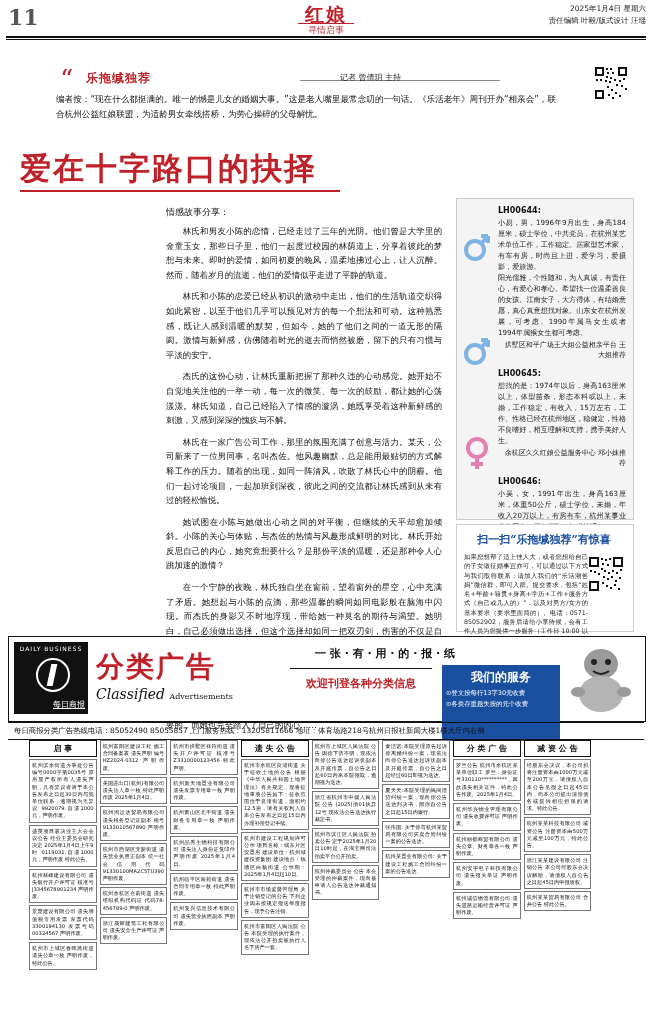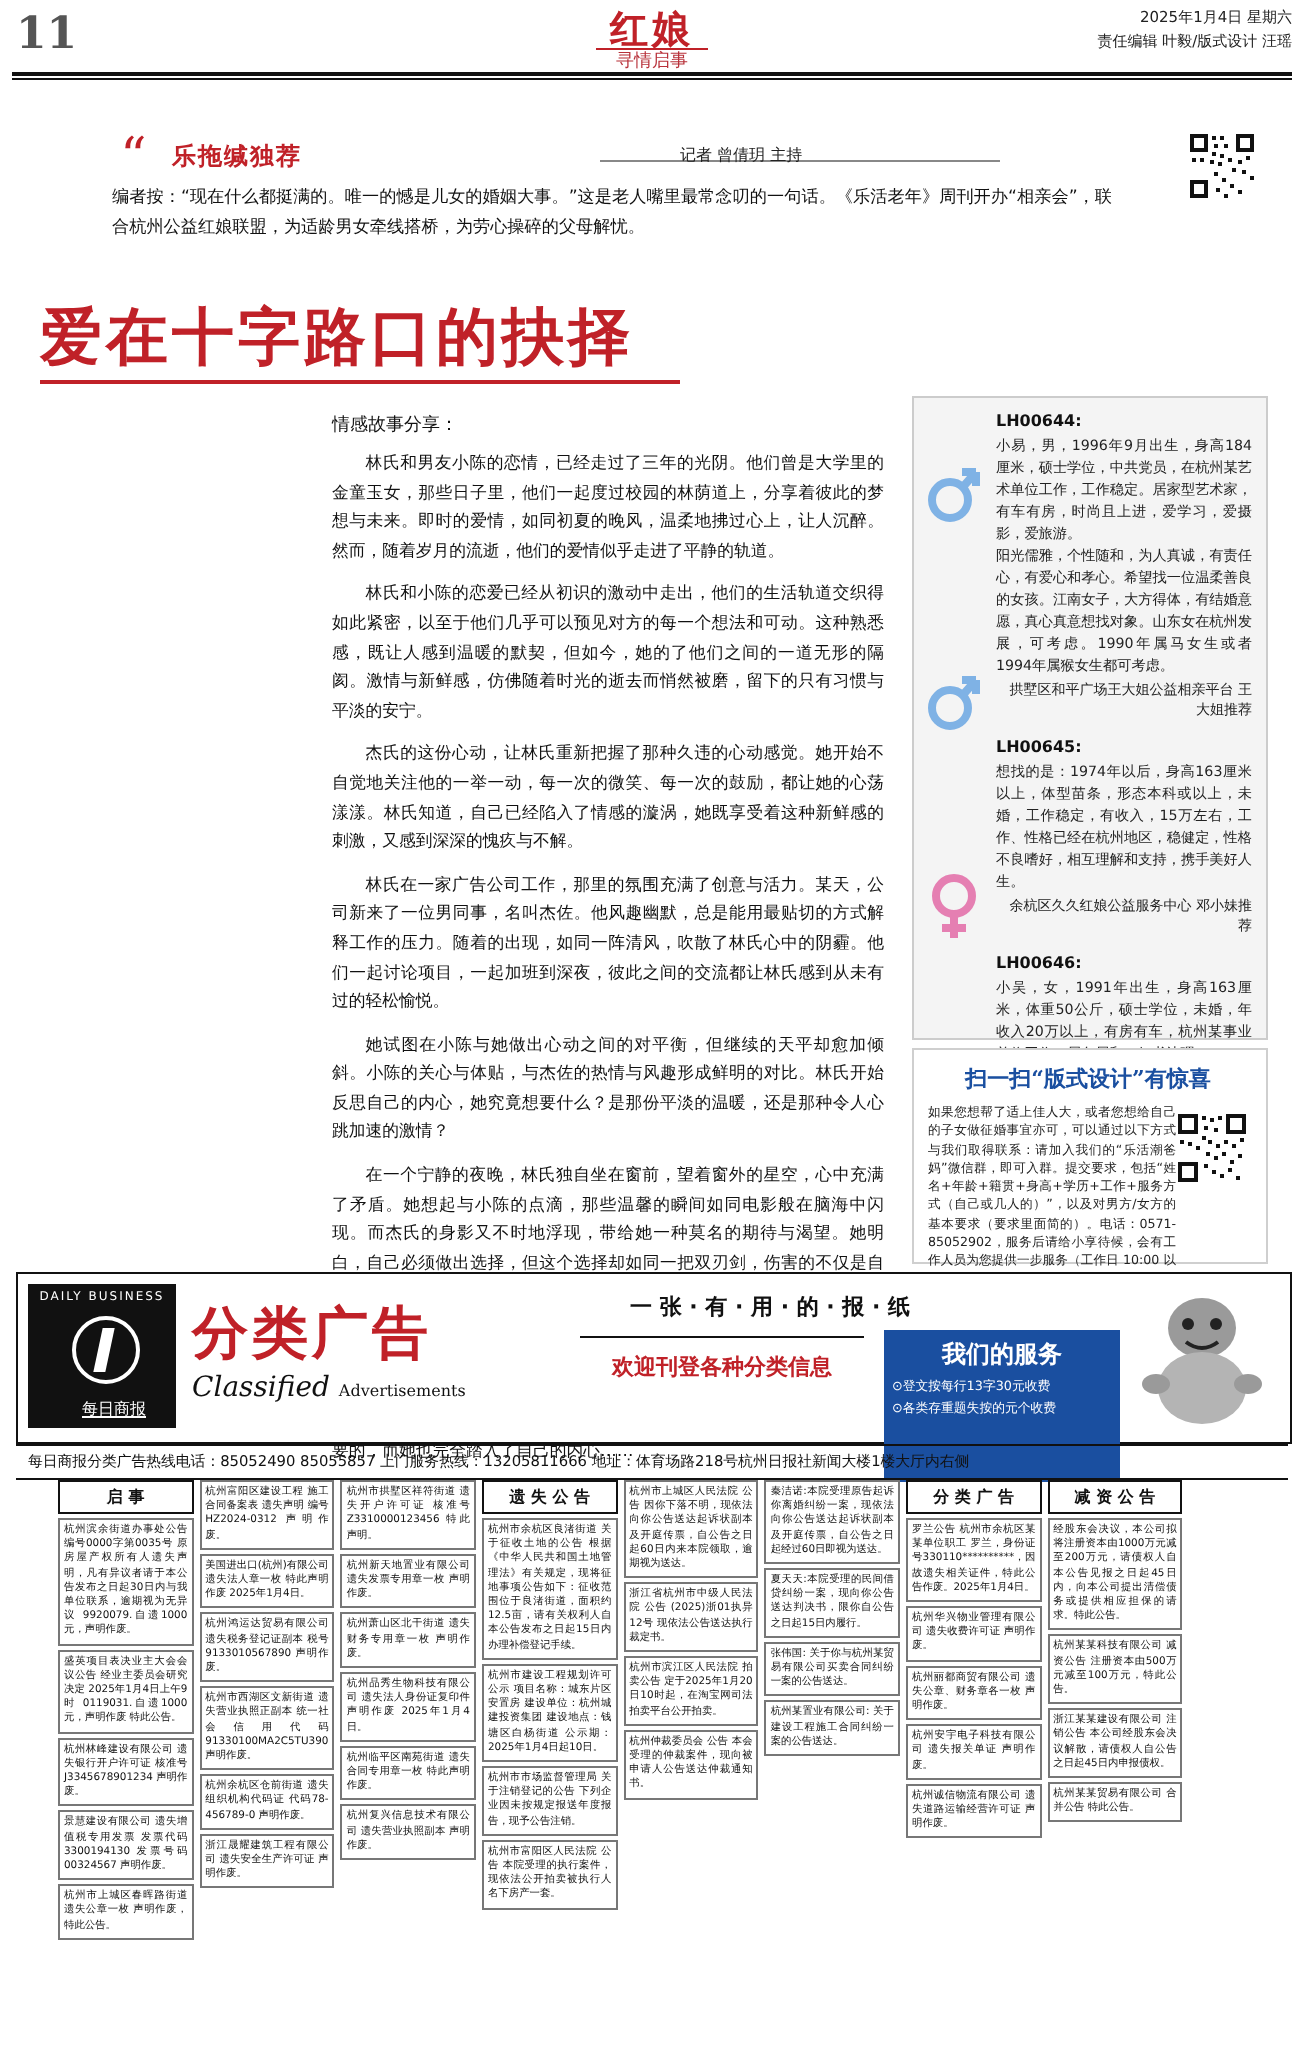--- a/index.html
+++ b/index.html
@@ -50,21 +50,21 @@
   .promo-title{position:absolute;left:456px;top:532px;width:176px;text-align:center;font-size:11px;font-weight:bold;color:#1a4fa0;font-family:"DejaVu Serif","Liberation Serif",serif;}
   .promo-body{position:absolute;left:464px;top:552px;width:124px;font-size:6.3px;line-height:9.3px;text-align:justify;color:#222;}
   .promo-qr{position:absolute;left:588px;top:556px;width:36px;height:36px;}
 
   
   .cls{position:absolute;left:8px;top:636px;width:636px;height:84px;border:1px solid #111;background:#fff;}
   .cls-logo{position:absolute;left:14px;top:642px;width:74px;height:72px;background:#111;color:#fff;}
   .cls-logo .db{position:absolute;left:0;top:3px;width:74px;text-align:center;font-size:6px;letter-spacing:1px;}
   .cls-logo .mark{position:absolute;left:22px;top:16px;width:30px;height:30px;border-radius:50%;border:2px solid #fff;}
   .cls-logo .mark:after{content:"";position:absolute;left:11px;top:4px;width:6px;height:22px;background:#fff;transform:skewX(-12deg);}
-  .cls-logo .cn{position:absolute;left:0;bottom:4px;width:86px;text-align:center;font-size:8px;text-decoration:underline;}
+  .cls-logo .cn{position:absolute;left:12px;bottom:4px;width:86px;text-align:center;font-size:8px;text-decoration:underline;}
   .cls-cn{position:absolute;left:96px;top:648px;font-size:28px;font-weight:bold;color:#c02128;font-family:"DejaVu Serif","Liberation Serif",serif;letter-spacing:2px;}
   .cls-en{position:absolute;left:96px;top:686px;font-size:14px;font-style:italic;color:#111;font-family:"DejaVu Serif","Liberation Serif",serif;}
   .cls-en small{font-size:8px;font-style:normal;}
   .cls-mid1{position:absolute;left:286px;top:646px;width:150px;text-align:center;font-size:11px;font-weight:bold;color:#111;margin-left:24px;}
   .cls-mid2{position:absolute;left:286px;top:676px;width:150px;text-align:center;font-size:11px;font-weight:bold;color:#c02128;}
   .cls-mid-rule{position:absolute;left:290px;top:668px;width:142px;border-top:1px solid #111;}
   .cls-svc{position:absolute;left:442px;top:665px;width:118px;height:76px;background:#1a4fa0;color:#fff;}
   .cls-svc h4{margin:4px 0 3px 0;text-align:center;font-size:12px;font-weight:bold;}
   .cls-svc p{margin:2px 4px;font-size:6.4px;line-height:9px;}
   .cls-mascot{position:absolute;left:566px;top:642px;width:70px;height:72px;}
@@ -164,21 +164,21 @@
       </div>
       <div class="ad-block" style="position: relative; padding-left: 2px;">
         <div class="ad-id">LH00646:</div>
         <div class="ad-body">小吴，女，1991年出生，身高163厘米，体重50公斤，硕士学位，未婚，年收入20万以上，有房有车，杭州某事业单位工作，属兔属和，知书达理。</div>
         <div class="ad-body">想找的是：1981年至1991年区间，身高173厘米以上，本科及以上学历，善好有房，户籍所在地，想找一个工作稳定、有上进心、责任感的伙伴，愿意共同携手未来，共创美好人生。</div>
         <div class="ad-by">拱墅区天水街道打造建社区党心理工作室 蔡辅情推荐</div>
       </div>
     </div>
 
   <div class="promo"></div>
-  <div class="promo-title">扫一扫“版式设计”有惊喜</div>
+  <div class="promo-title">扫一扫“乐拖缄独荐”有惊喜</div>
   <div class="promo-body">如果您想帮了适上佳人大，或者您想给自己的子女做征婚事宜亦可，可以通过以下方式与我们取得联系：请加入我们的“乐活潮爸妈”微信群，即可入群。提交要求，包括“姓名+年龄+籍贯+身高+学历+工作+服务方式（自己或几人的）”，以及对男方/女方的基本要求（要求里面简的）。电话：0571-85052902，服务后请给小享待候，会有工作人员为您提供一步服务（工作日 10:00 以后）。</div>
   <div class="promo-qr">
     <svg width="36" height="36" viewBox="0 0 36 36">
       <rect width="36" height="36" fill="#fff"></rect>
       <g fill="#111">
         <rect x="1" y="1" width="10" height="10"></rect>
           <rect x="3" y="3" width="6" height="6" fill="#fff"></rect>
         <rect x="25" y="1" width="10" height="10"></rect>
           <rect x="27" y="3" width="6" height="6" fill="#fff"></rect>
         <rect x="1" y="25" width="10" height="10"></rect>

